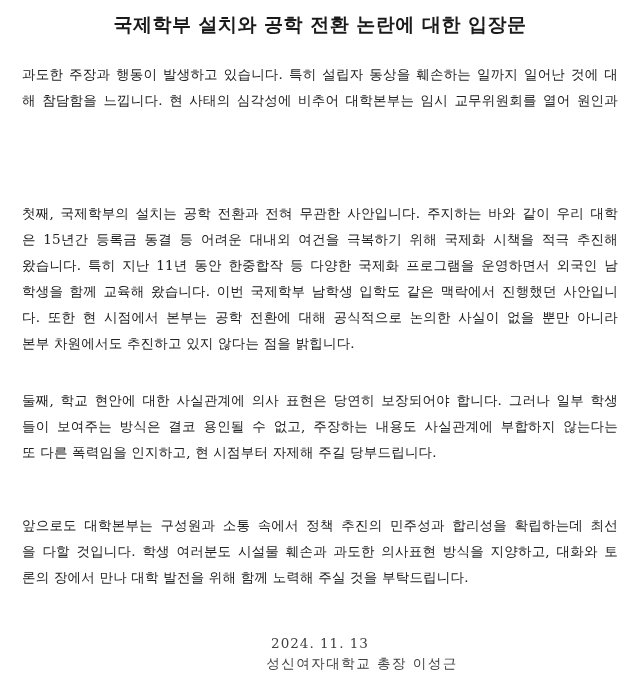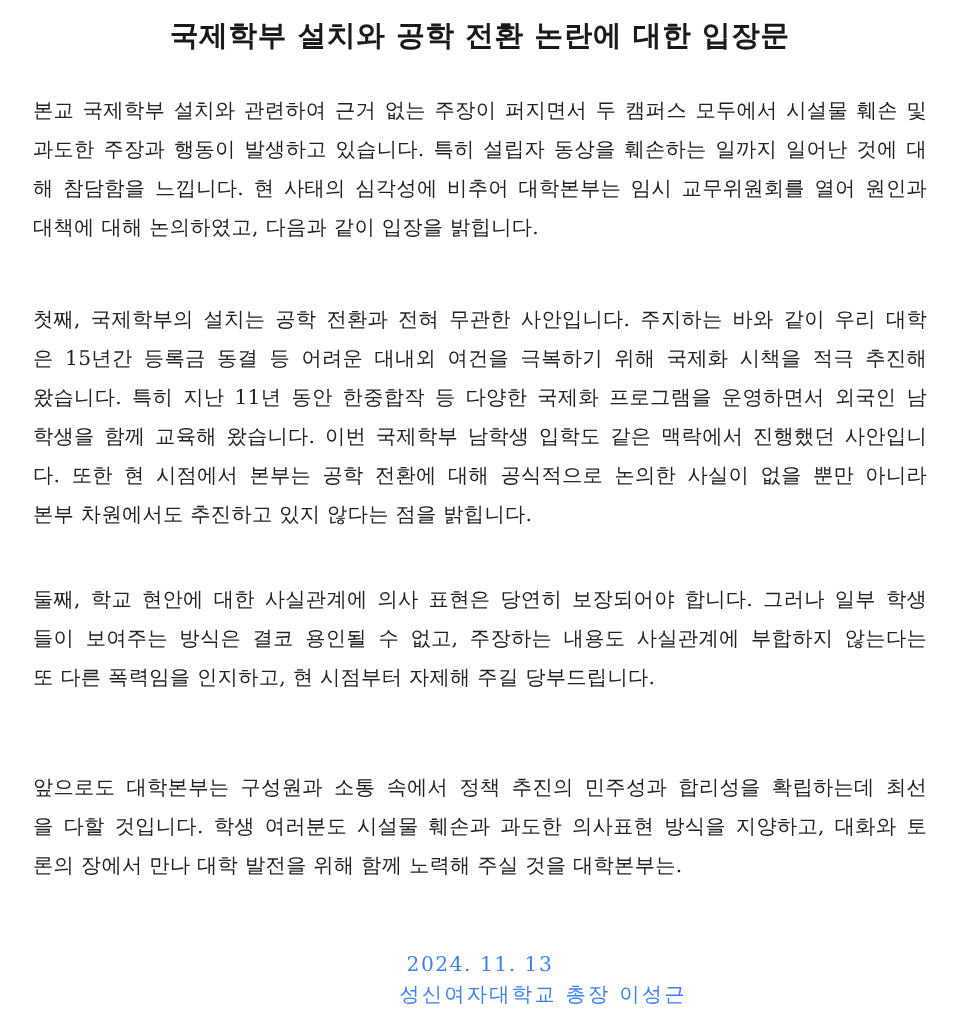--- a/index.html
+++ b/index.html
@@ -57,56 +57,54 @@
     .p2 { top: 200px; }
     .p3 { top: 387px; }
     .p4 { top: 512px; }
     .closing {
       position: absolute;
       left: 0;
       width: 640px;
       text-align: center;
       font-size: 13.5px;
       line-height: 20px;
-      color: #3b82f6;
+      color: #404040;
     }
     .date { top: 633px; letter-spacing: 1px; }
     .signature { top: 653px; letter-spacing: 1.5px; padding-left: 42px; }
   </style>
 </head>
 <body>
 
 <div class="page">
 
   <h1 class="title">국제학부 설치와 공학 전환 논란에 대한 입장문</h1>
 
   <div class="body-text p1">
-    <span class="line">본교 국제학부 설치와 관련하여 근거 없는 주장이 퍼지면서 두 캠퍼스 모두에서 시설물 훼손 및</span>
     <span class="line">과도한 주장과 행동이 발생하고 있습니다. 특히 설립자 동상을 훼손하는 일까지 일어난 것에 대</span>
     <span class="line">해 참담함을 느낍니다. 현 사태의 심각성에 비추어 대학본부는 임시 교무위원회를 열어 원인과</span>
-    <span class="line last">대책에 대해 논의하였고, 다음과 같이 입장을 밝힙니다.</span>
   </div>
 
   <div class="body-text p2">
     <span class="line">첫째, 국제학부의 설치는 공학 전환과 전혀 무관한 사안입니다. 주지하는 바와 같이 우리 대학</span>
     <span class="line">은 15년간 등록금 동결 등 어려운 대내외 여건을 극복하기 위해 국제화 시책을 적극 추진해</span>
     <span class="line">왔습니다. 특히 지난 11년 동안 한중합작 등 다양한 국제화 프로그램을 운영하면서 외국인 남</span>
     <span class="line">학생을 함께 교육해 왔습니다. 이번 국제학부 남학생 입학도 같은 맥락에서 진행했던 사안입니</span>
     <span class="line">다. 또한 현 시점에서 본부는 공학 전환에 대해 공식적으로 논의한 사실이 없을 뿐만 아니라</span>
     <span class="line last">본부 차원에서도 추진하고 있지 않다는 점을 밝힙니다.</span>
   </div>
 
   <div class="body-text p3">
     <span class="line">둘째, 학교 현안에 대한 사실관계에 의사 표현은 당연히 보장되어야 합니다. 그러나 일부 학생</span>
     <span class="line">들이 보여주는 방식은 결코 용인될 수 없고, 주장하는 내용도 사실관계에 부합하지 않는다는</span>
     <span class="line last">또 다른 폭력임을 인지하고, 현 시점부터 자제해 주길 당부드립니다.</span>
   </div>
 
   <div class="body-text p4">
     <span class="line">앞으로도 대학본부는 구성원과 소통 속에서 정책 추진의 민주성과 합리성을 확립하는데 최선</span>
     <span class="line">을 다할 것입니다. 학생 여러분도 시설물 훼손과 과도한 의사표현 방식을 지양하고, 대화와 토</span>
-    <span class="line last">론의 장에서 만나 대학 발전을 위해 함께 노력해 주실 것을 대학본부는.</span>
+    <span class="line last">론의 장에서 만나 대학 발전을 위해 함께 노력해 주실 것을 부탁드립니다.</span>
   </div>
 
   <div class="closing date">2024. 11. 13</div>
   <div class="closing signature">성신여자대학교 총장 이성근</div>
 
 </div>
 
 </body></html>

